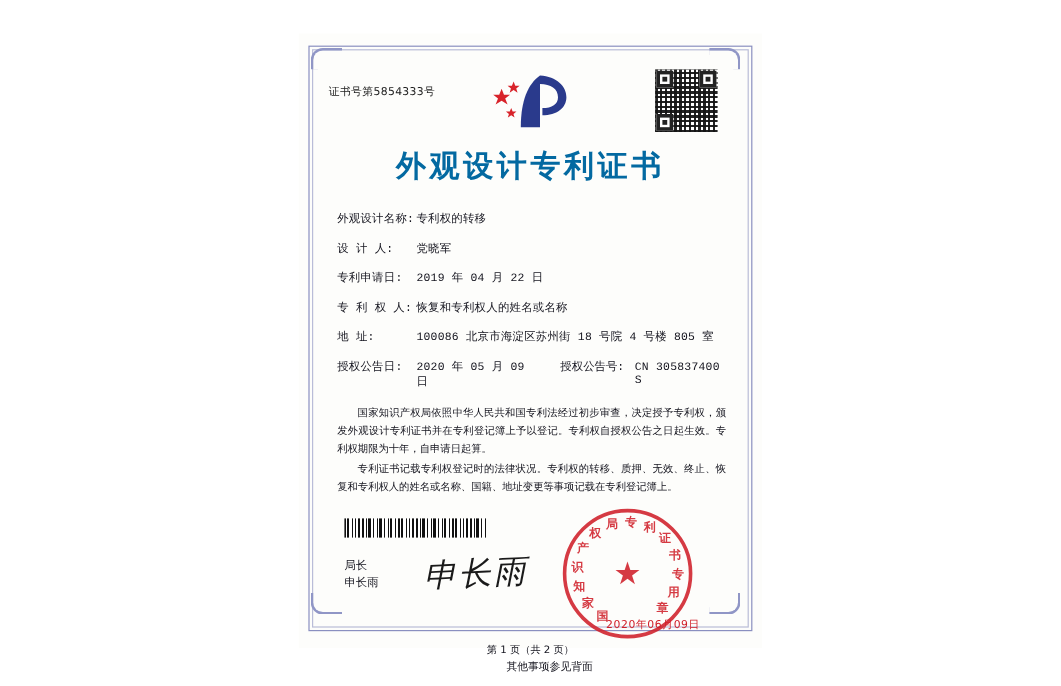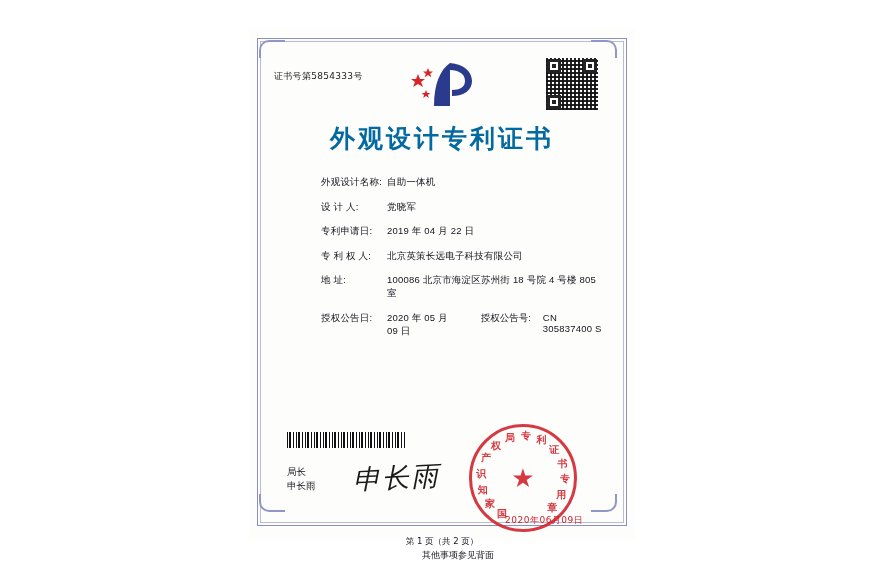--- a/index.html
+++ b/index.html
@@ -129,22 +129,21 @@
     left: 32px;
     top: 148px;
     width: 326px;
   }
   .field-row {
     display: flex;
     align-items: baseline;
     margin-bottom: 11.5px;
     font-size: 9.5px;
     color: #14141e;
-    font-family: Liberation Sans, sans-serif;
-    margin-left: 40px;
+    font-family: Liberation Mono, monospace;
   }
   .field-label {
     width: 66px;
     flex: none;
     color: #14141e;
     letter-spacing: 0.2px;
   }
   .field-value {
     color: #14141e;
     letter-spacing: 0.2px;
@@ -310,46 +309,50 @@
       <div class="qr-eye e1"></div>
       <div class="qr-eye e2"></div>
       <div class="qr-eye e3"></div>
     </div>
 
     <div class="doc-title">外观设计专利证书</div>
 
     <div class="fields">
       <div class="field-row">
         <span class="field-label">外观设计名称:</span>
-        <span class="field-value">自助一体机</span>
+        <span class="field-value">专利权的转移</span>
       </div>
       <div class="field-row">
         <span class="field-label">设 计 人:</span>
         <span class="field-value">党晓军</span>
       </div>
       <div class="field-row">
         <span class="field-label">专利申请日:</span>
         <span class="field-value">2019 年 04 月 22 日</span>
       </div>
       <div class="field-row">
         <span class="field-label">专 利 权 人:</span>
-        <span class="field-value">北京英策长远电子科技有限公司</span>
+        <span class="field-value">恢复和专利权人的姓名或名称</span>
       </div>
       <div class="field-row">
         <span class="field-label">地    址:</span>
         <span class="field-value">100086 北京市海淀区苏州街 18 号院 4 号楼 805 室</span>
       </div>
       <div class="field-row two-col">
         <span class="field-label">授权公告日:</span>
         <span class="field-value">2020 年 05 月 09 日</span>
         <span class="second-label">授权公告号:</span>
         <span class="field-value">CN 305837400 S</span>
       </div>
     </div>
 
+    <div class="body-text">
+      <p>国家知识产权局依照中华人民共和国专利法经过初步审查，决定授予专利权，颁发外观设计专利证书并在专利登记簿上予以登记。专利权自授权公告之日起生效。专利权期限为十年，自申请日起算。</p>
+      <p>专利证书记载专利权登记时的法律状况。专利权的转移、质押、无效、终止、恢复和专利权人的姓名或名称、国籍、地址变更等事项记载在专利登记簿上。</p>
+    </div>
 
     <div class="barcode"></div>
 
     <div class="sig-label">
       <div>局长</div>
       <div>申长雨</div>
     </div>
     <div class="sig-hand">申长雨</div>
 
     <div class="seal">

